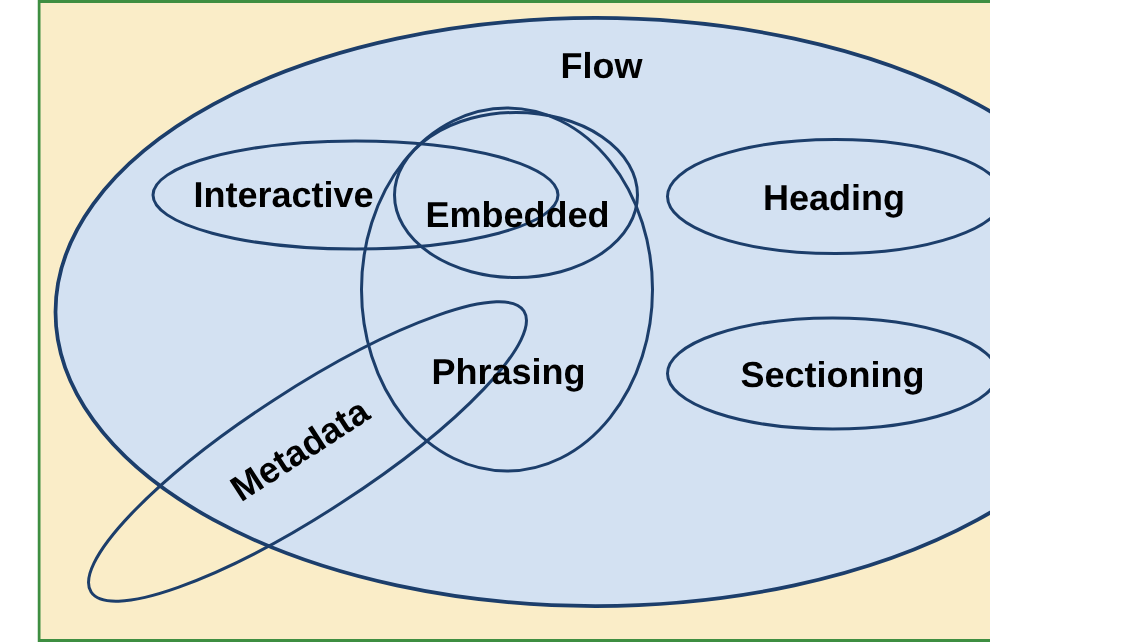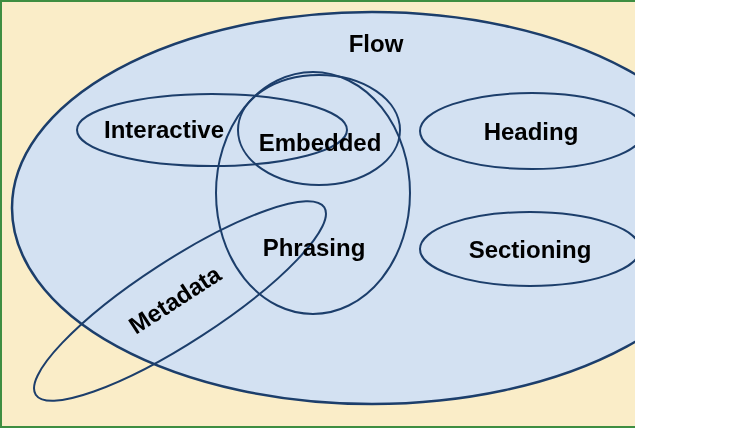--- a/index.html
+++ b/index.html
@@ -5,20 +5,21 @@
   html, body {
     margin: 0;
     padding: 0;
     font-family: "Liberation Sans", sans-serif;
   }
   .canvas {
     position: relative;
     width: 635px;
     height: 428px;
     overflow: hidden;
+    padding-left: 25px;
   }
   svg { display: block; }
   .bg {
     fill: var(--background, #FAEDC8);
     stroke: var(--border, #3E8E41);
     stroke-width: 2;
   }
   .flow-shape {
     fill: var(--flow-fill, #D3E1F2);
     stroke: var(--stroke, #1C3E6B);

